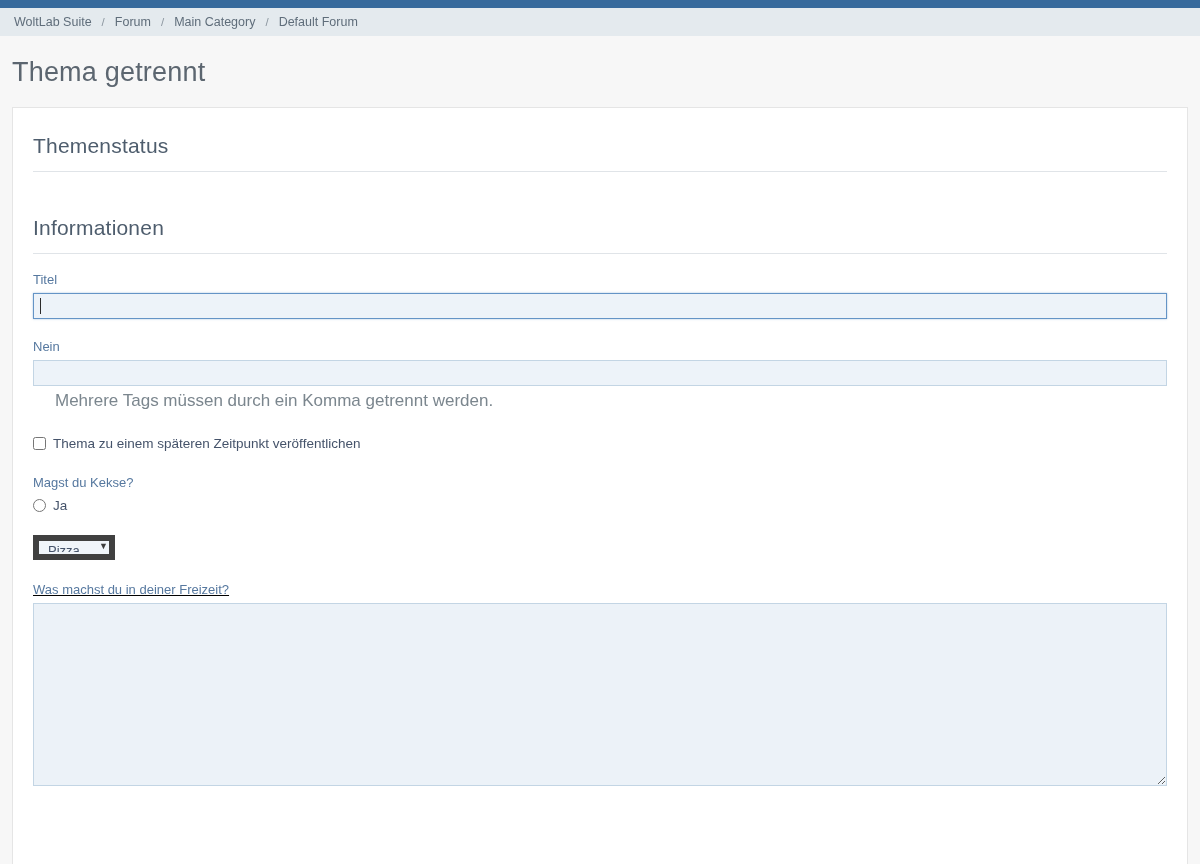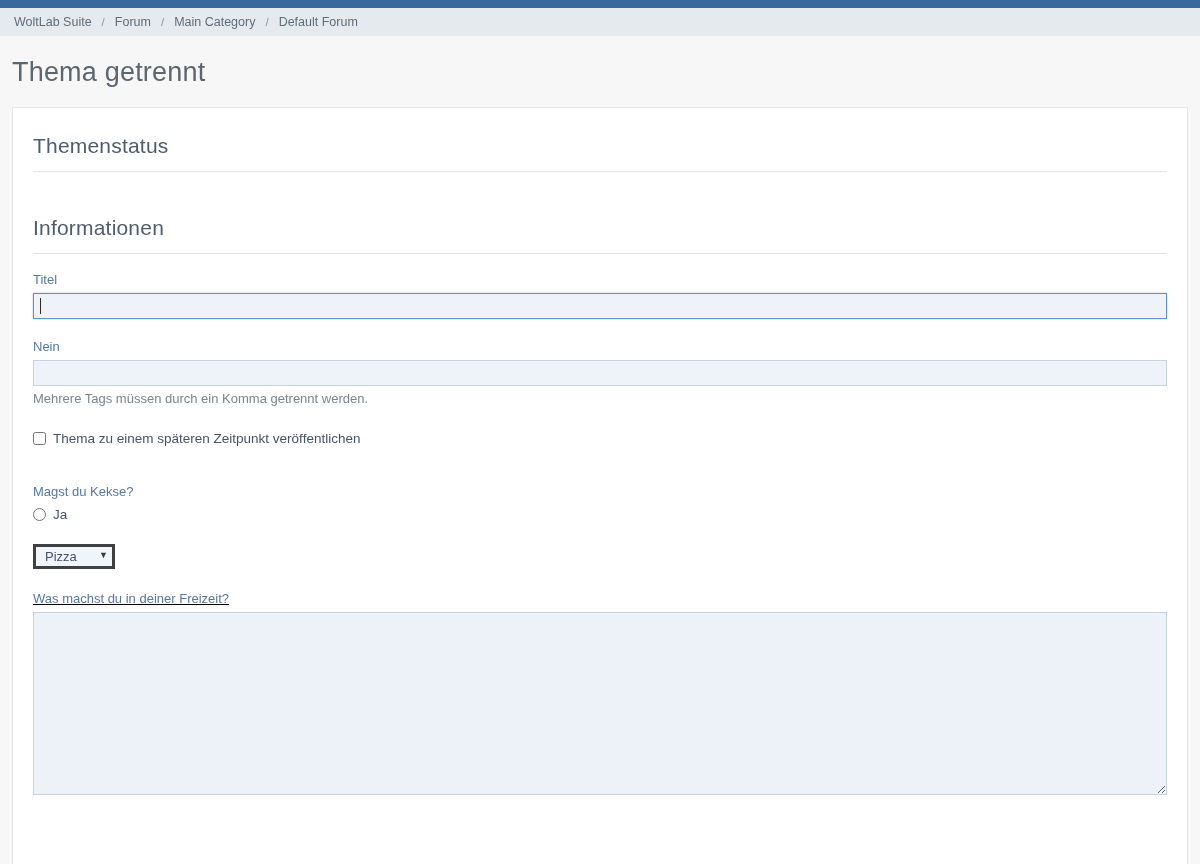--- a/index.html
+++ b/index.html
@@ -135,43 +135,44 @@
     position: absolute;
     left: 7px;
     top: 5px;
     width: 1px;
     height: 16px;
     background: #2b2b2b;
     pointer-events: none;
   }
   .help-text {
     display: block;
-    font-size: 13px;
+    font-size: 17px;
     color: #7b868e;
     margin-top: 5px;
+    margin-left: 22px;
   }
   .checkbox-row {
     margin-top: 25px;
     font-size: 13.5px;
     color: #45536a;
   }
 
   
   .select-wrap {
     position: relative;
     width: 82px;
     margin-top: 2px;
   }
   select.food-select {
     -webkit-appearance: none;
     appearance: none;
     width: 100%;
     height: 25px;
     background: #f0f5fa;
-    border: 3px solid #404040;
+    border: 6px solid #404040;
     font-size: 13px;
     font-family: "Liberation Sans", sans-serif;
     color: #45536a;
     padding: 2px 22px 2px 9px;
     border-radius: 0;
     cursor: pointer;
   }
   .select-arrow {
     position: absolute;
     right: 7px;
@@ -240,21 +241,21 @@
       <small class="help-text">Mehrere Tags müssen durch ein Komma getrennt werden.</small>
     </div>
 
     <div class="checkbox-row">
       <label class="checkbox-option">
         <input type="checkbox" style="">
         <span>Thema zu einem späteren Zeitpunkt veröffentlichen</span>
       </label>
     </div>
 
-    <div class="field-group" style="margin-top: 38px;">
+    <div class="field-group" style="margin-top: 24px;">
       <label class="field-label">Magst du Kekse?</label>
       <div class="radio-stack">
         <label class="radio-option">
           <input type="radio" name="kekse" style="">
           <span>Ja</span>
         </label>
       </div>
     </div>
 
     <div class="field-group" style="margin-top: 22px;">

